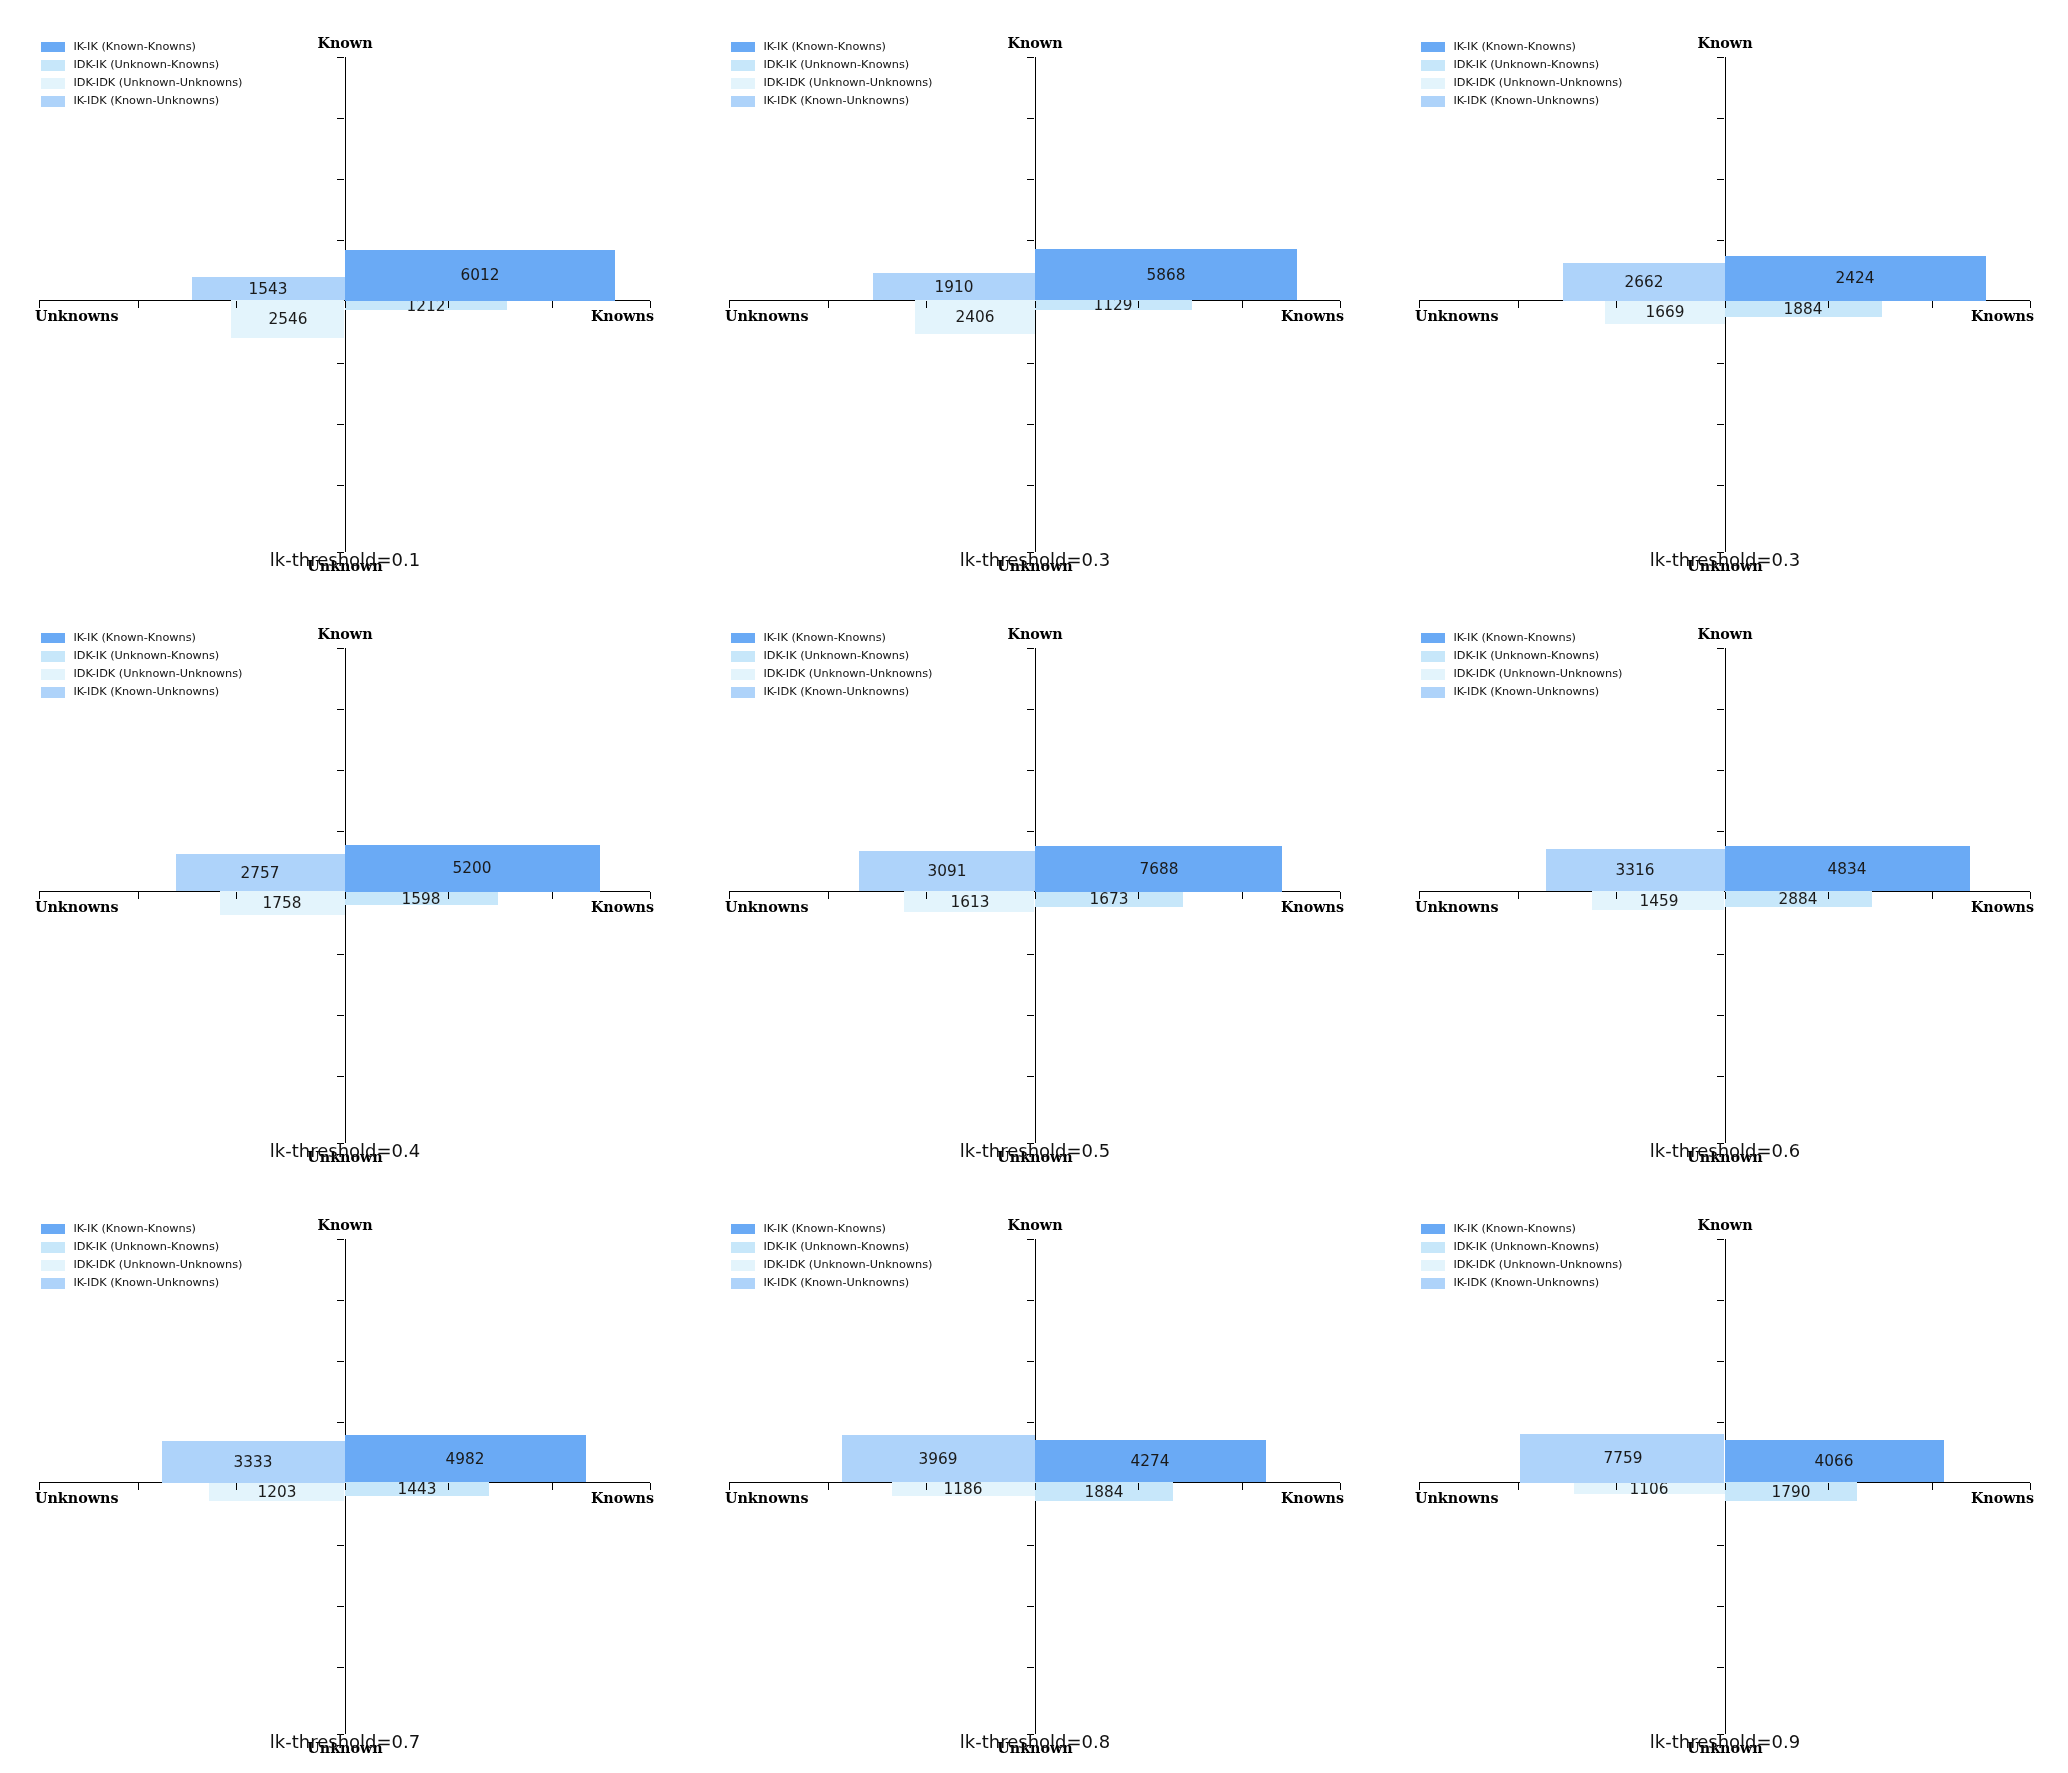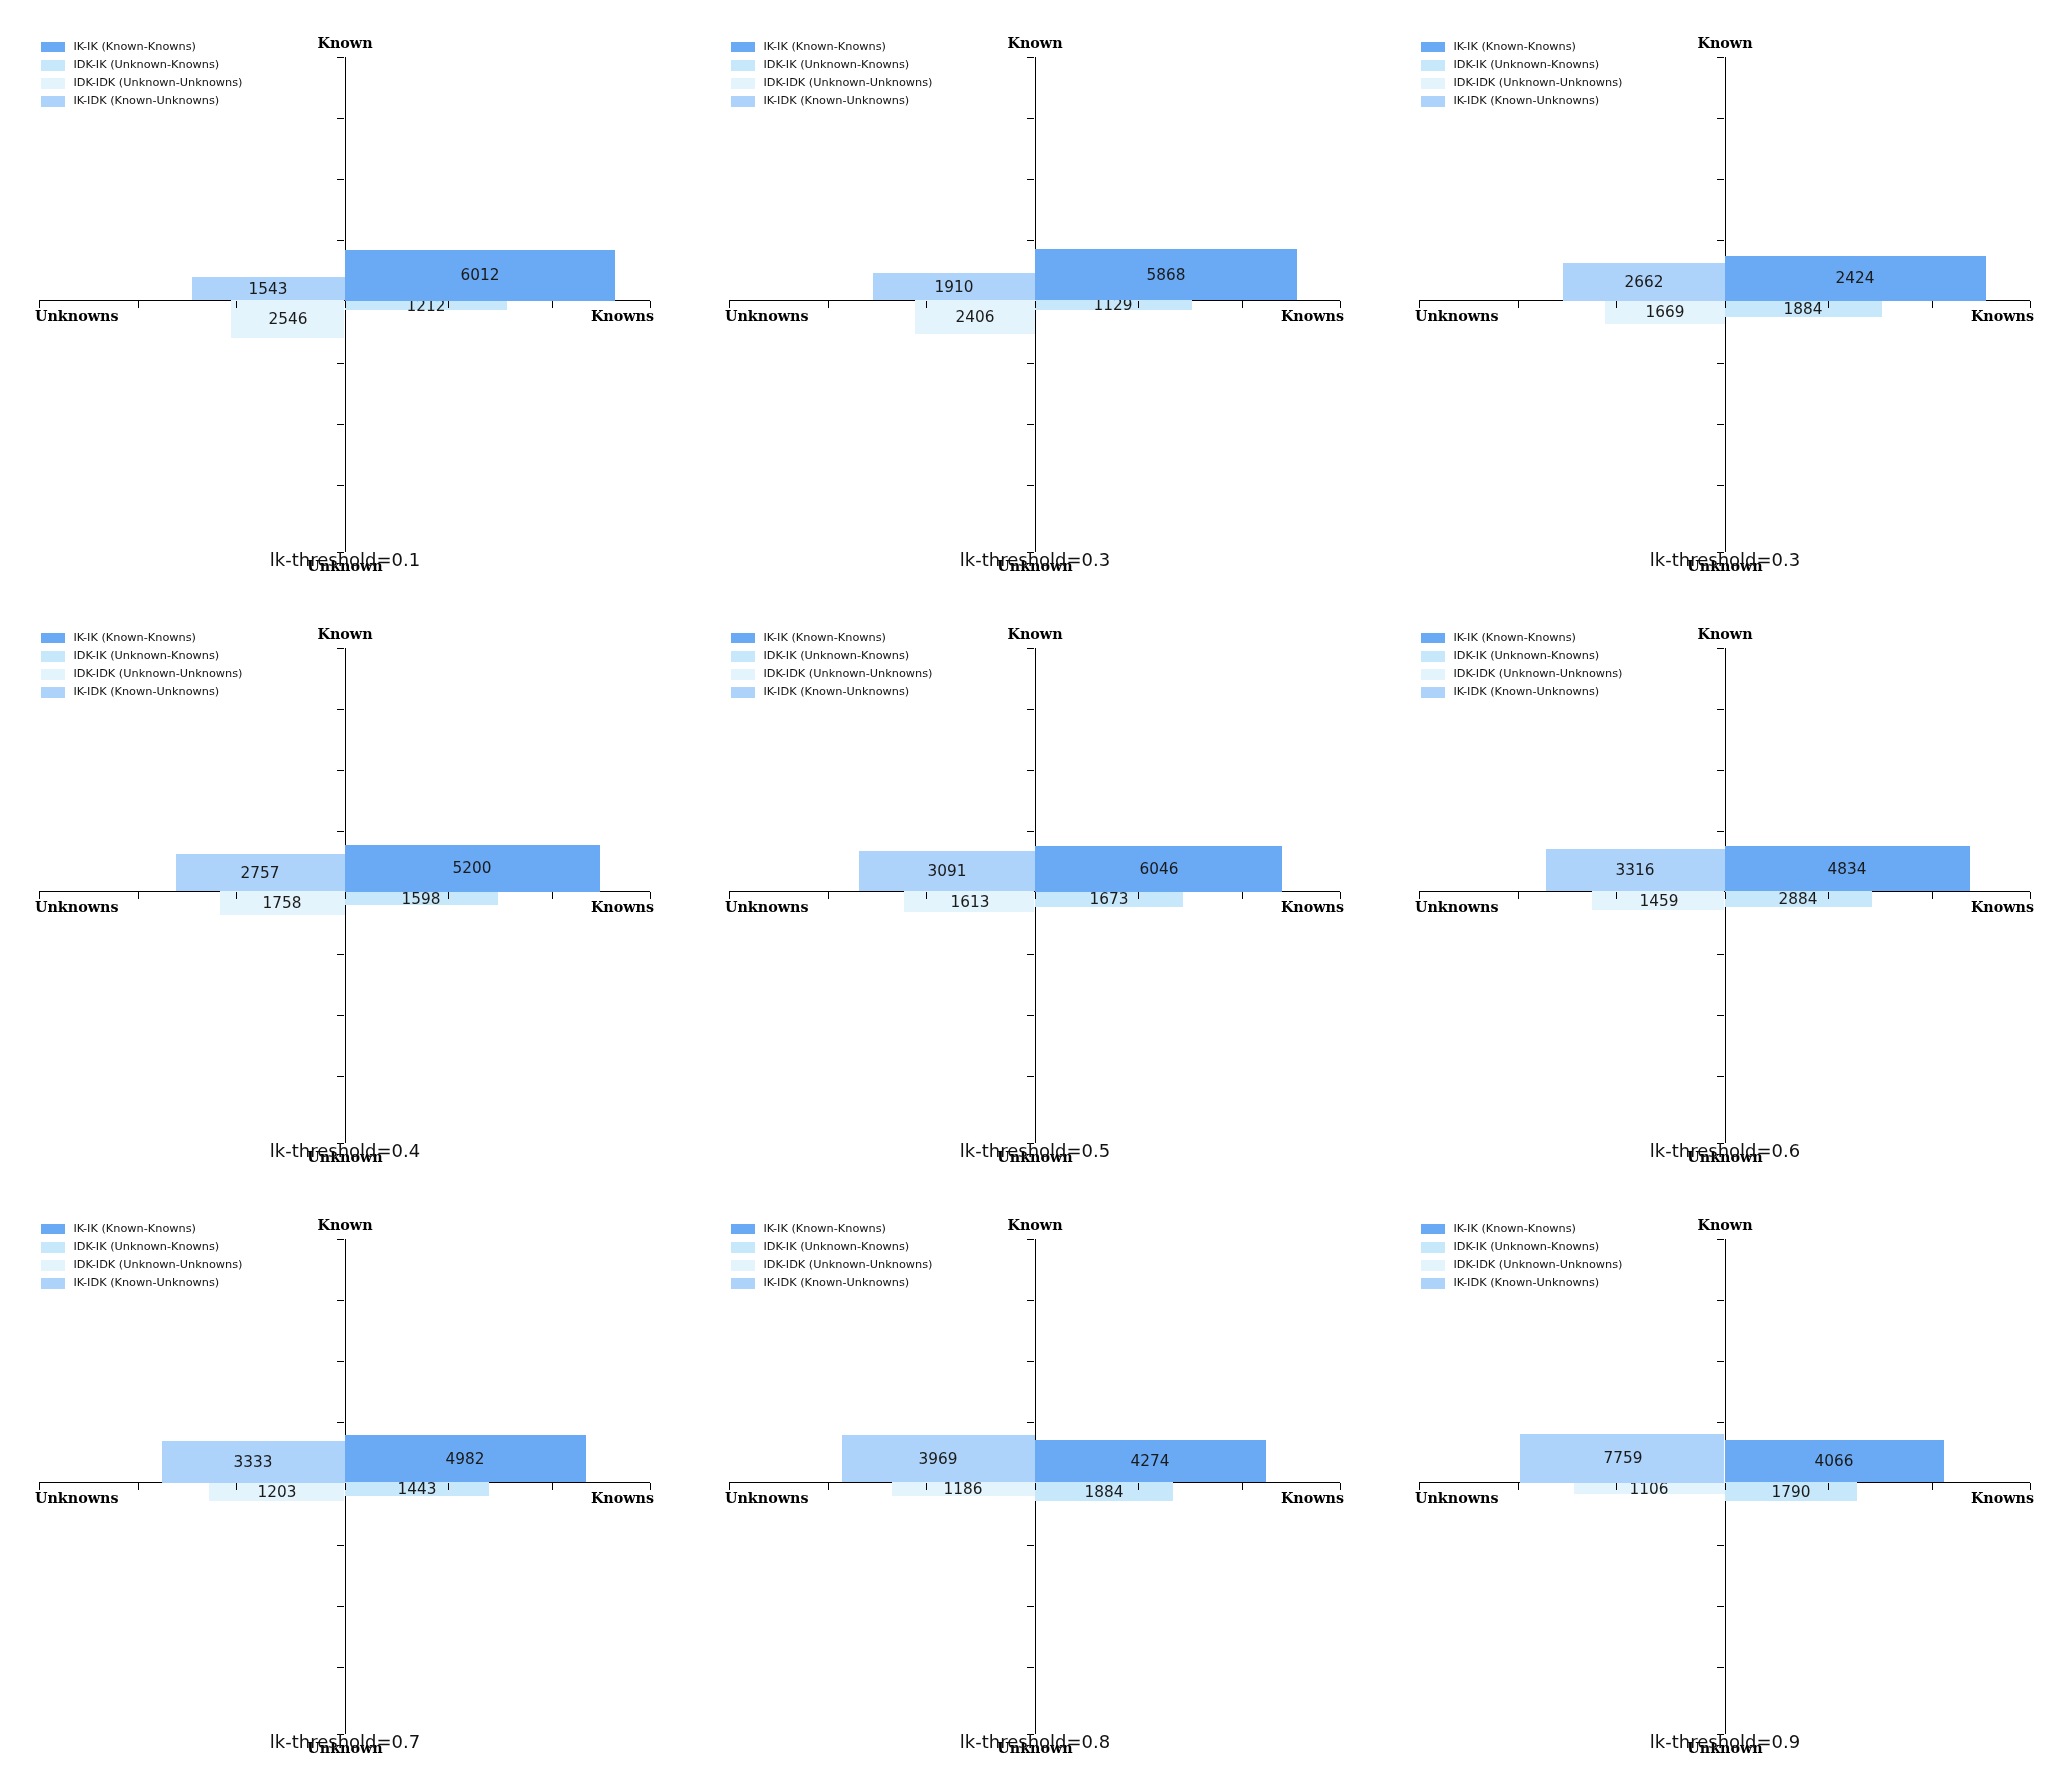--- a/index.html
+++ b/index.html
@@ -247,21 +247,21 @@
       <div class="plot">
         <div class="axis-h" style="left: 39px; top: 300px; width: 611px;"></div>
         <div class="axis-v" style="left: 345px; top: 57px; height: 495px;"></div>
         <div class="bar" style="left: 214px; top: 300px; width: 130px; height: 21px; background: rgb(227, 244, 252);"></div>
         <div class="bar-val" style="left: 280px; top: 311px;">1613</div>
         <div class="bar" style="left: 345px; top: 300px; width: 148px; height: 15.5px; background: rgb(199, 231, 250);"></div>
         <div class="bar-val" style="left: 419px; top: 308px;">1673</div>
         <div class="bar" style="left: 169px; top: 260px; width: 176px; height: 40px; background: rgb(174, 211, 250);"></div>
         <div class="bar-val" style="left: 257px; top: 280px;">3091</div>
         <div class="bar" style="left: 345px; top: 255px; width: 247px; height: 46px; background: rgb(106, 170, 245);"></div>
-        <div class="bar-val" style="left: 469px; top: 278px;">6046</div>
+        <div class="bar-val" style="left: 469px; top: 278px;">7688</div>
         <div class="tick-h" style="left: 39px; top: 301px;"></div>
         <div class="tick-h" style="left: 138px; top: 301px;"></div>
         <div class="tick-h" style="left: 236px; top: 301px;"></div>
         <div class="tick-h" style="left: 345px; top: 301px;"></div>
         <div class="tick-h" style="left: 448px; top: 301px;"></div>
         <div class="tick-h" style="left: 552px; top: 301px;"></div>
         <div class="tick-h" style="left: 650px; top: 301px;"></div>
         <div class="tick-v" style="left: 337px; top: 57px;"></div>
         <div class="tick-v" style="left: 337px; top: 118px;"></div>
         <div class="tick-v" style="left: 337px; top: 179px;"></div>

